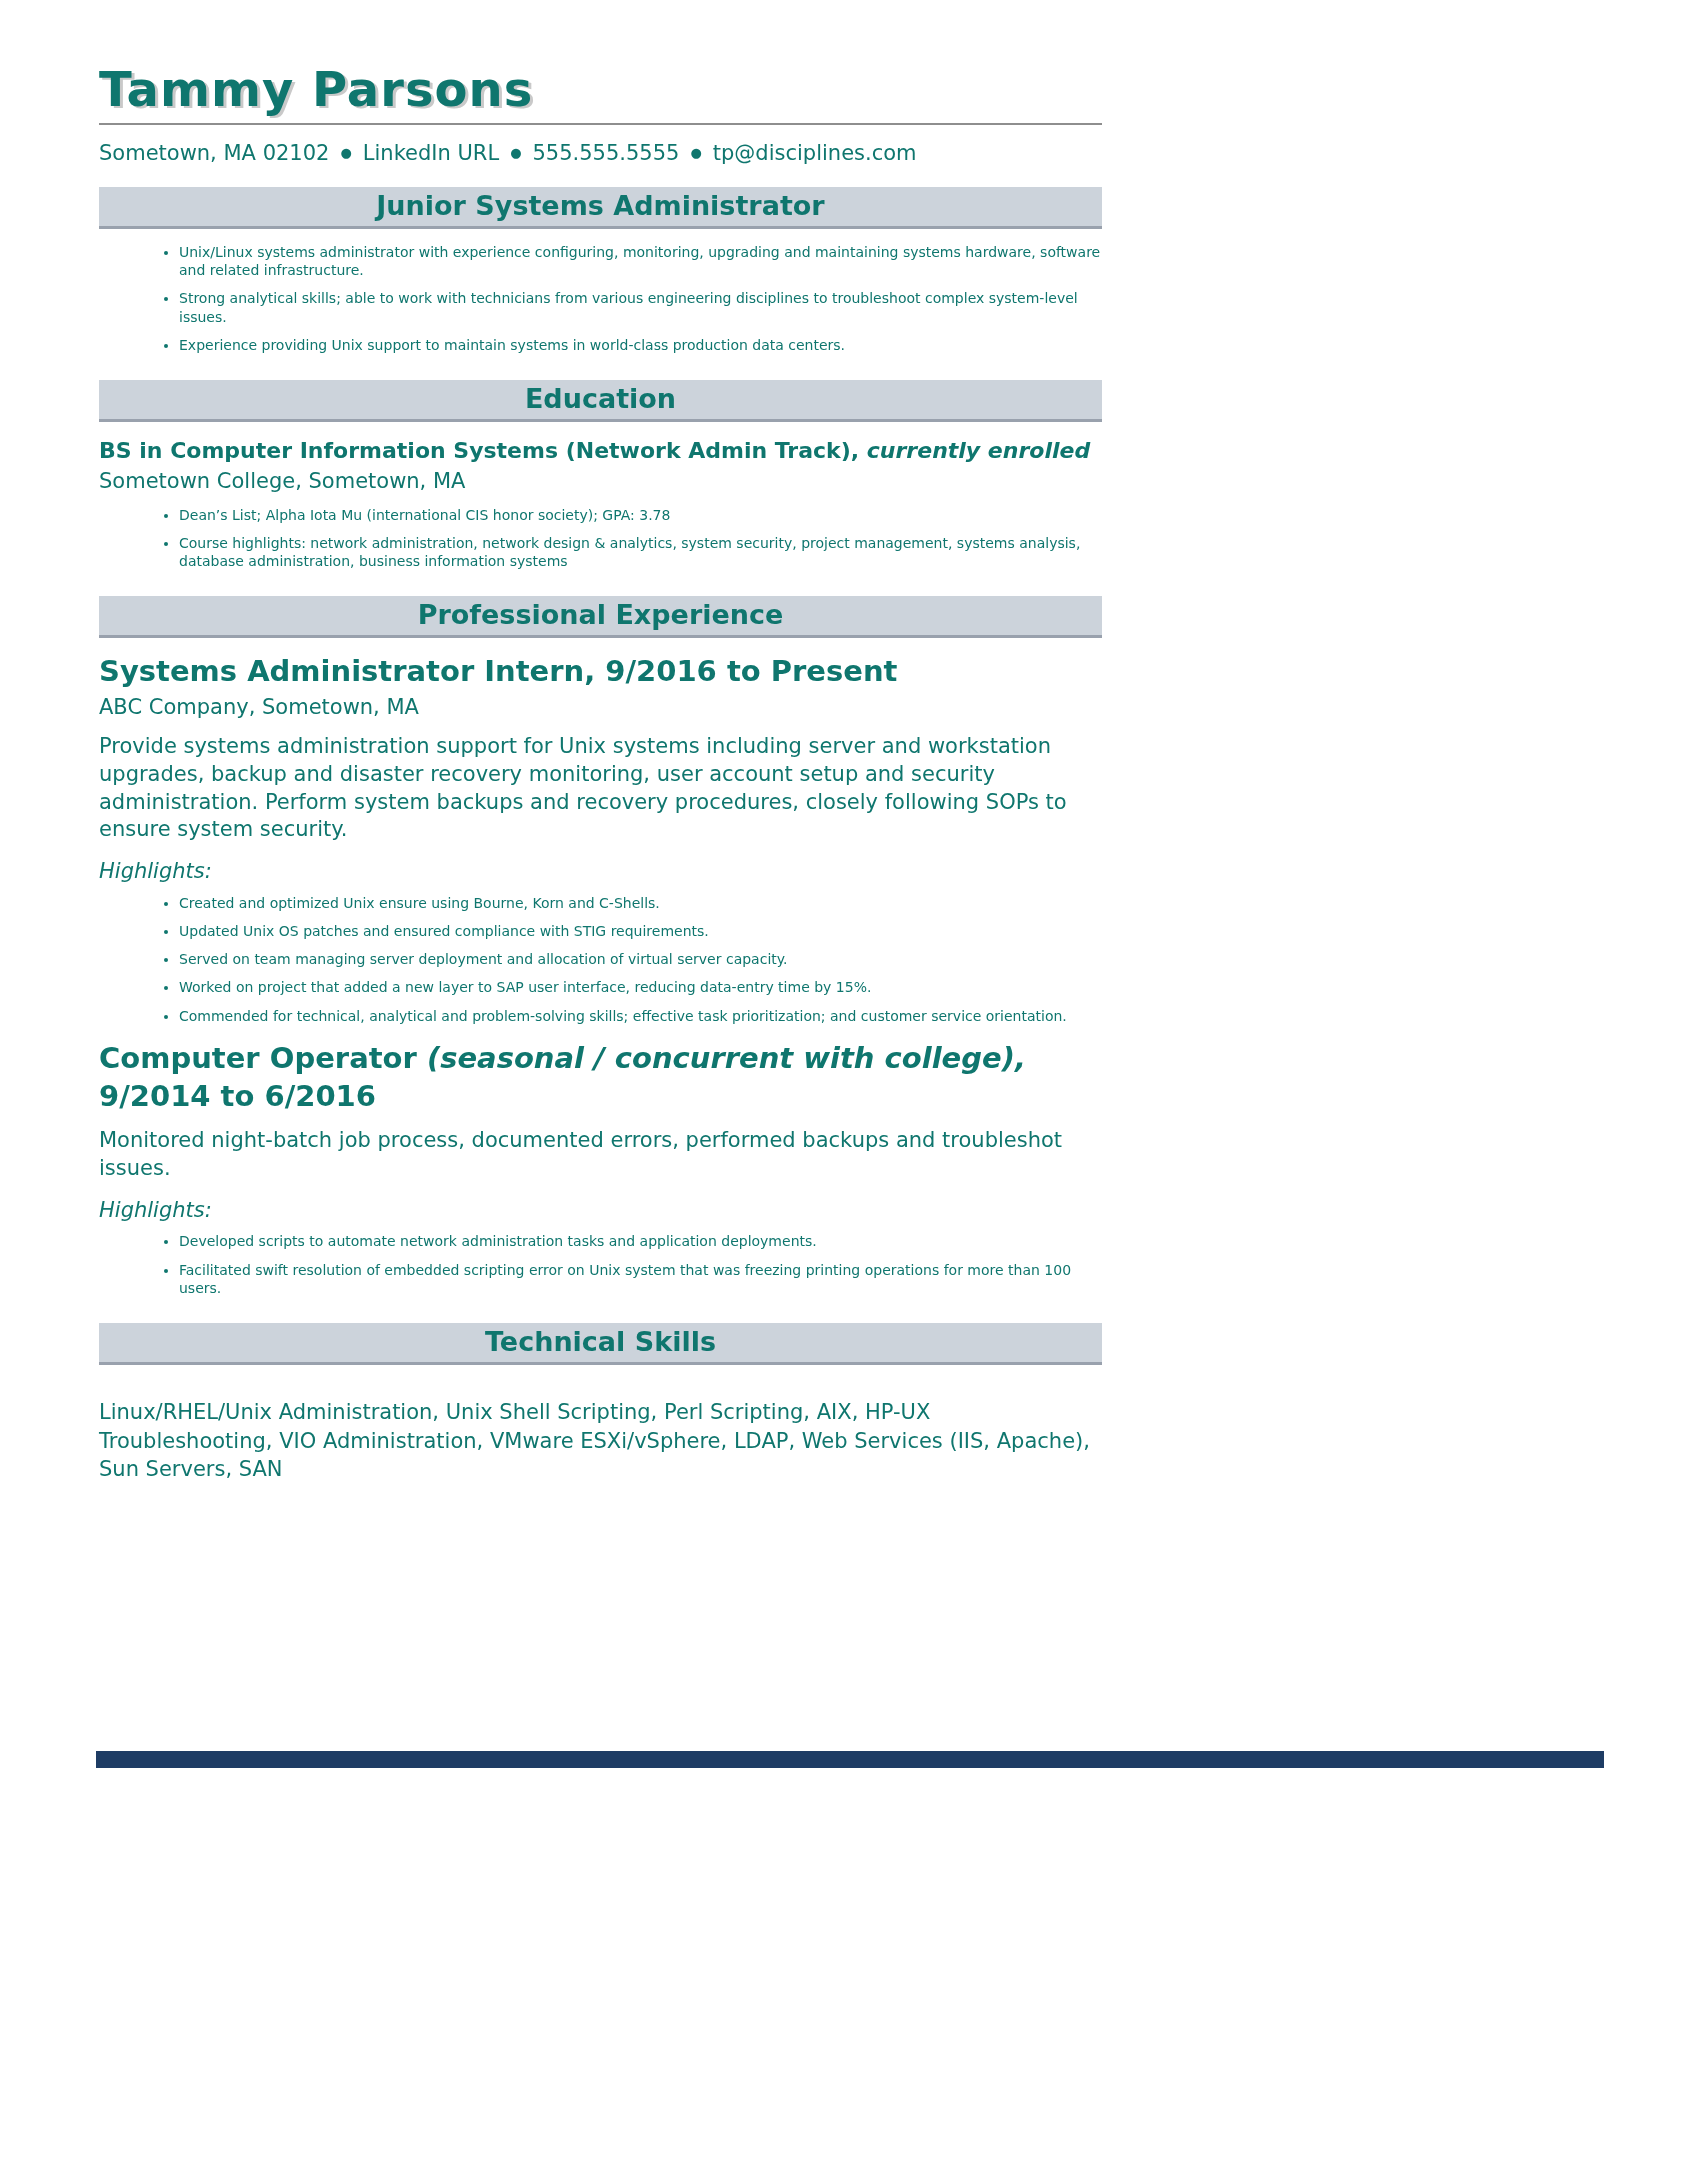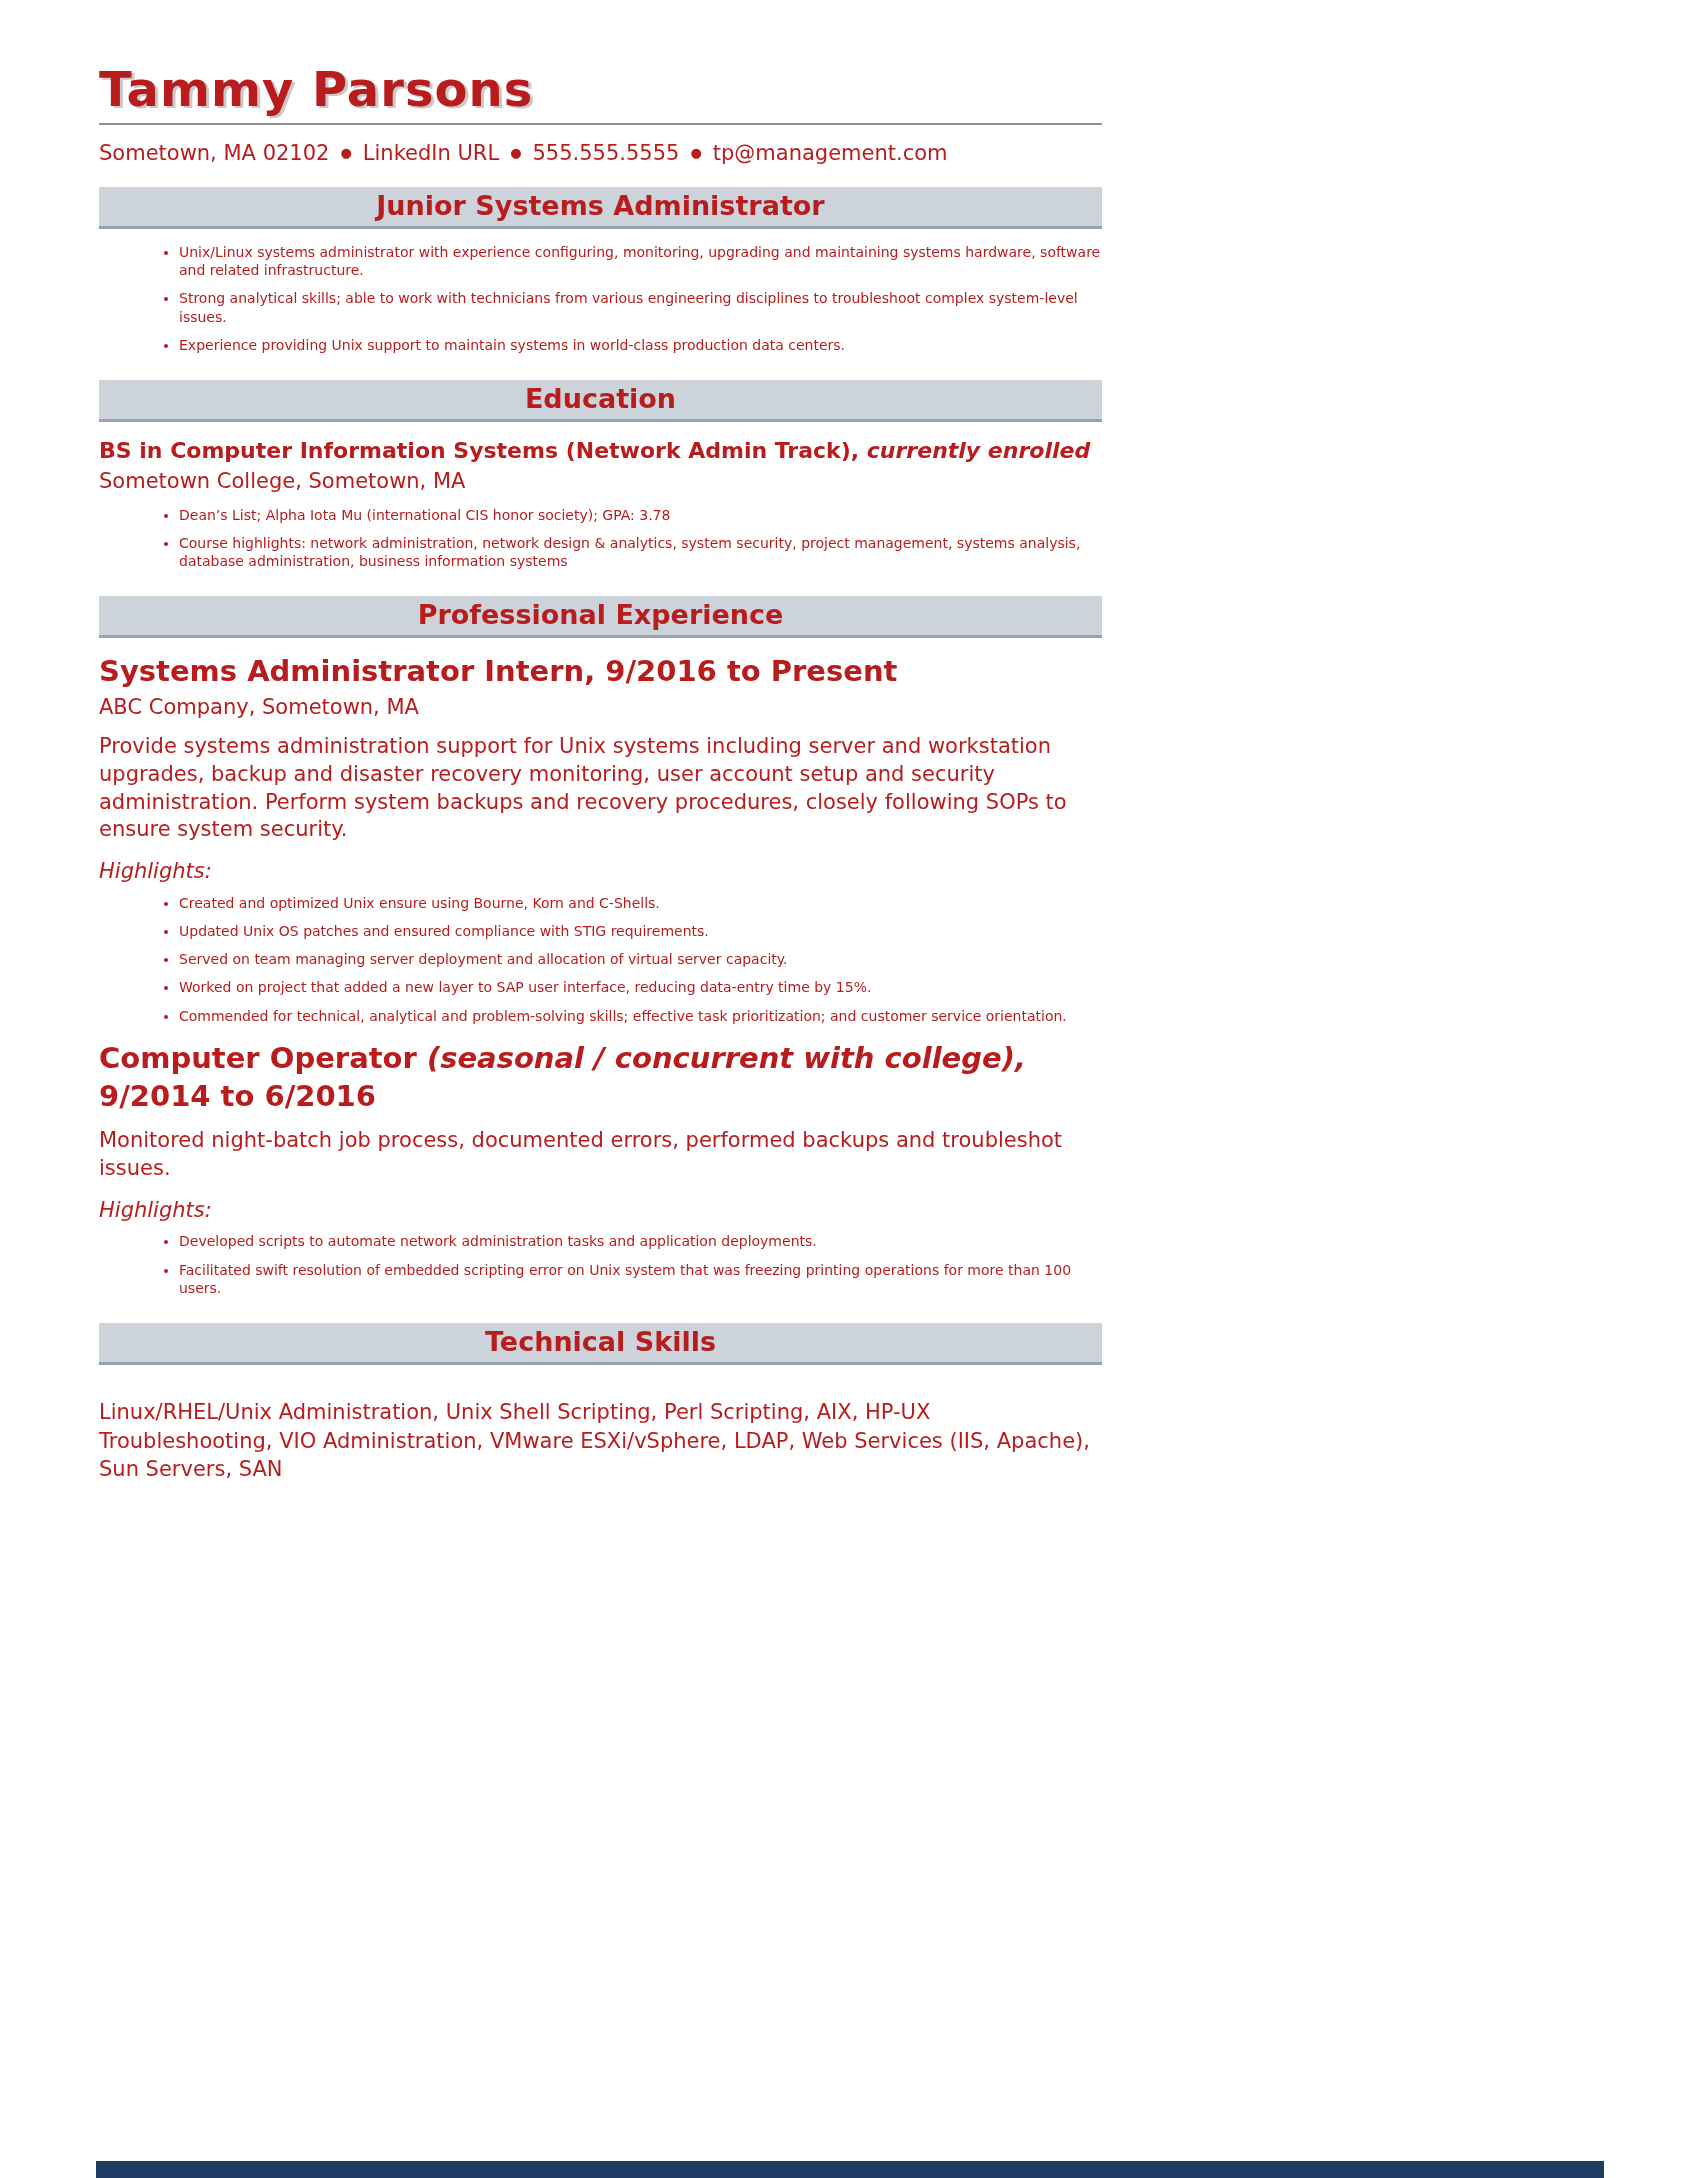--- a/index.html
+++ b/index.html
@@ -1,22 +1,22 @@
 <!DOCTYPE html>
 <html style="--section-bar-bg: #ccd3db; --section-bar-border: #99a1ad; --footer-bar: #1e3c64; --name-shadow: #c9c9c9; --rule: #8e8e8e;"><head>
 <meta charset="utf-8">
 <style>
   html, body { margin: 0; padding: 0; background: #ffffff; }
   .page {
     position: relative;
     width: 1683px;
-    height: 2178px;
+    height: 1768px;
     background: #ffffff;
     font-family: "DejaVu Sans", sans-serif;
-    color: #b91c1c;
+    color: #0f766e;
     overflow: hidden;
     border-radius: 20px;
   }
   .content {
     margin-left: 99px;
     width: 1003px;
     padding-top: 61px;
   }
   h1.person-name {
     font-size: 48px;
@@ -91,21 +91,21 @@
 </head>
 <body>
 
 <div class="page">
   <div class="content">
 
     <h1 class="person-name">Tammy Parsons</h1>
     <div class="name-rule"></div>
 
     <div class="contact-line">
-      <span>Sometown, MA 02102</span><span class="dot">●</span><span>LinkedIn URL</span><span class="dot">●</span><span>555.555.5555</span><span class="dot">●</span><span>tp@management.com</span>
+      <span>Sometown, MA 02102</span><span class="dot">●</span><span>LinkedIn URL</span><span class="dot">●</span><span>555.555.5555</span><span class="dot">●</span><span>tp@disciplines.com</span>
     </div>
 
     <div class="section-bar first">Junior Systems Administrator</div>
     <ul class="resume-bullets">
       <li>Unix/Linux systems administrator with experience configuring, monitoring, upgrading and maintaining systems hardware, software and related infrastructure.</li>
       <li>Strong analytical skills; able to work with technicians from various engineering disciplines to troubleshoot complex system-level issues.</li>
       <li>Experience providing Unix support to maintain systems in world-class production data centers.</li>
     </ul>
 
     <div class="section-bar">Education</div>

